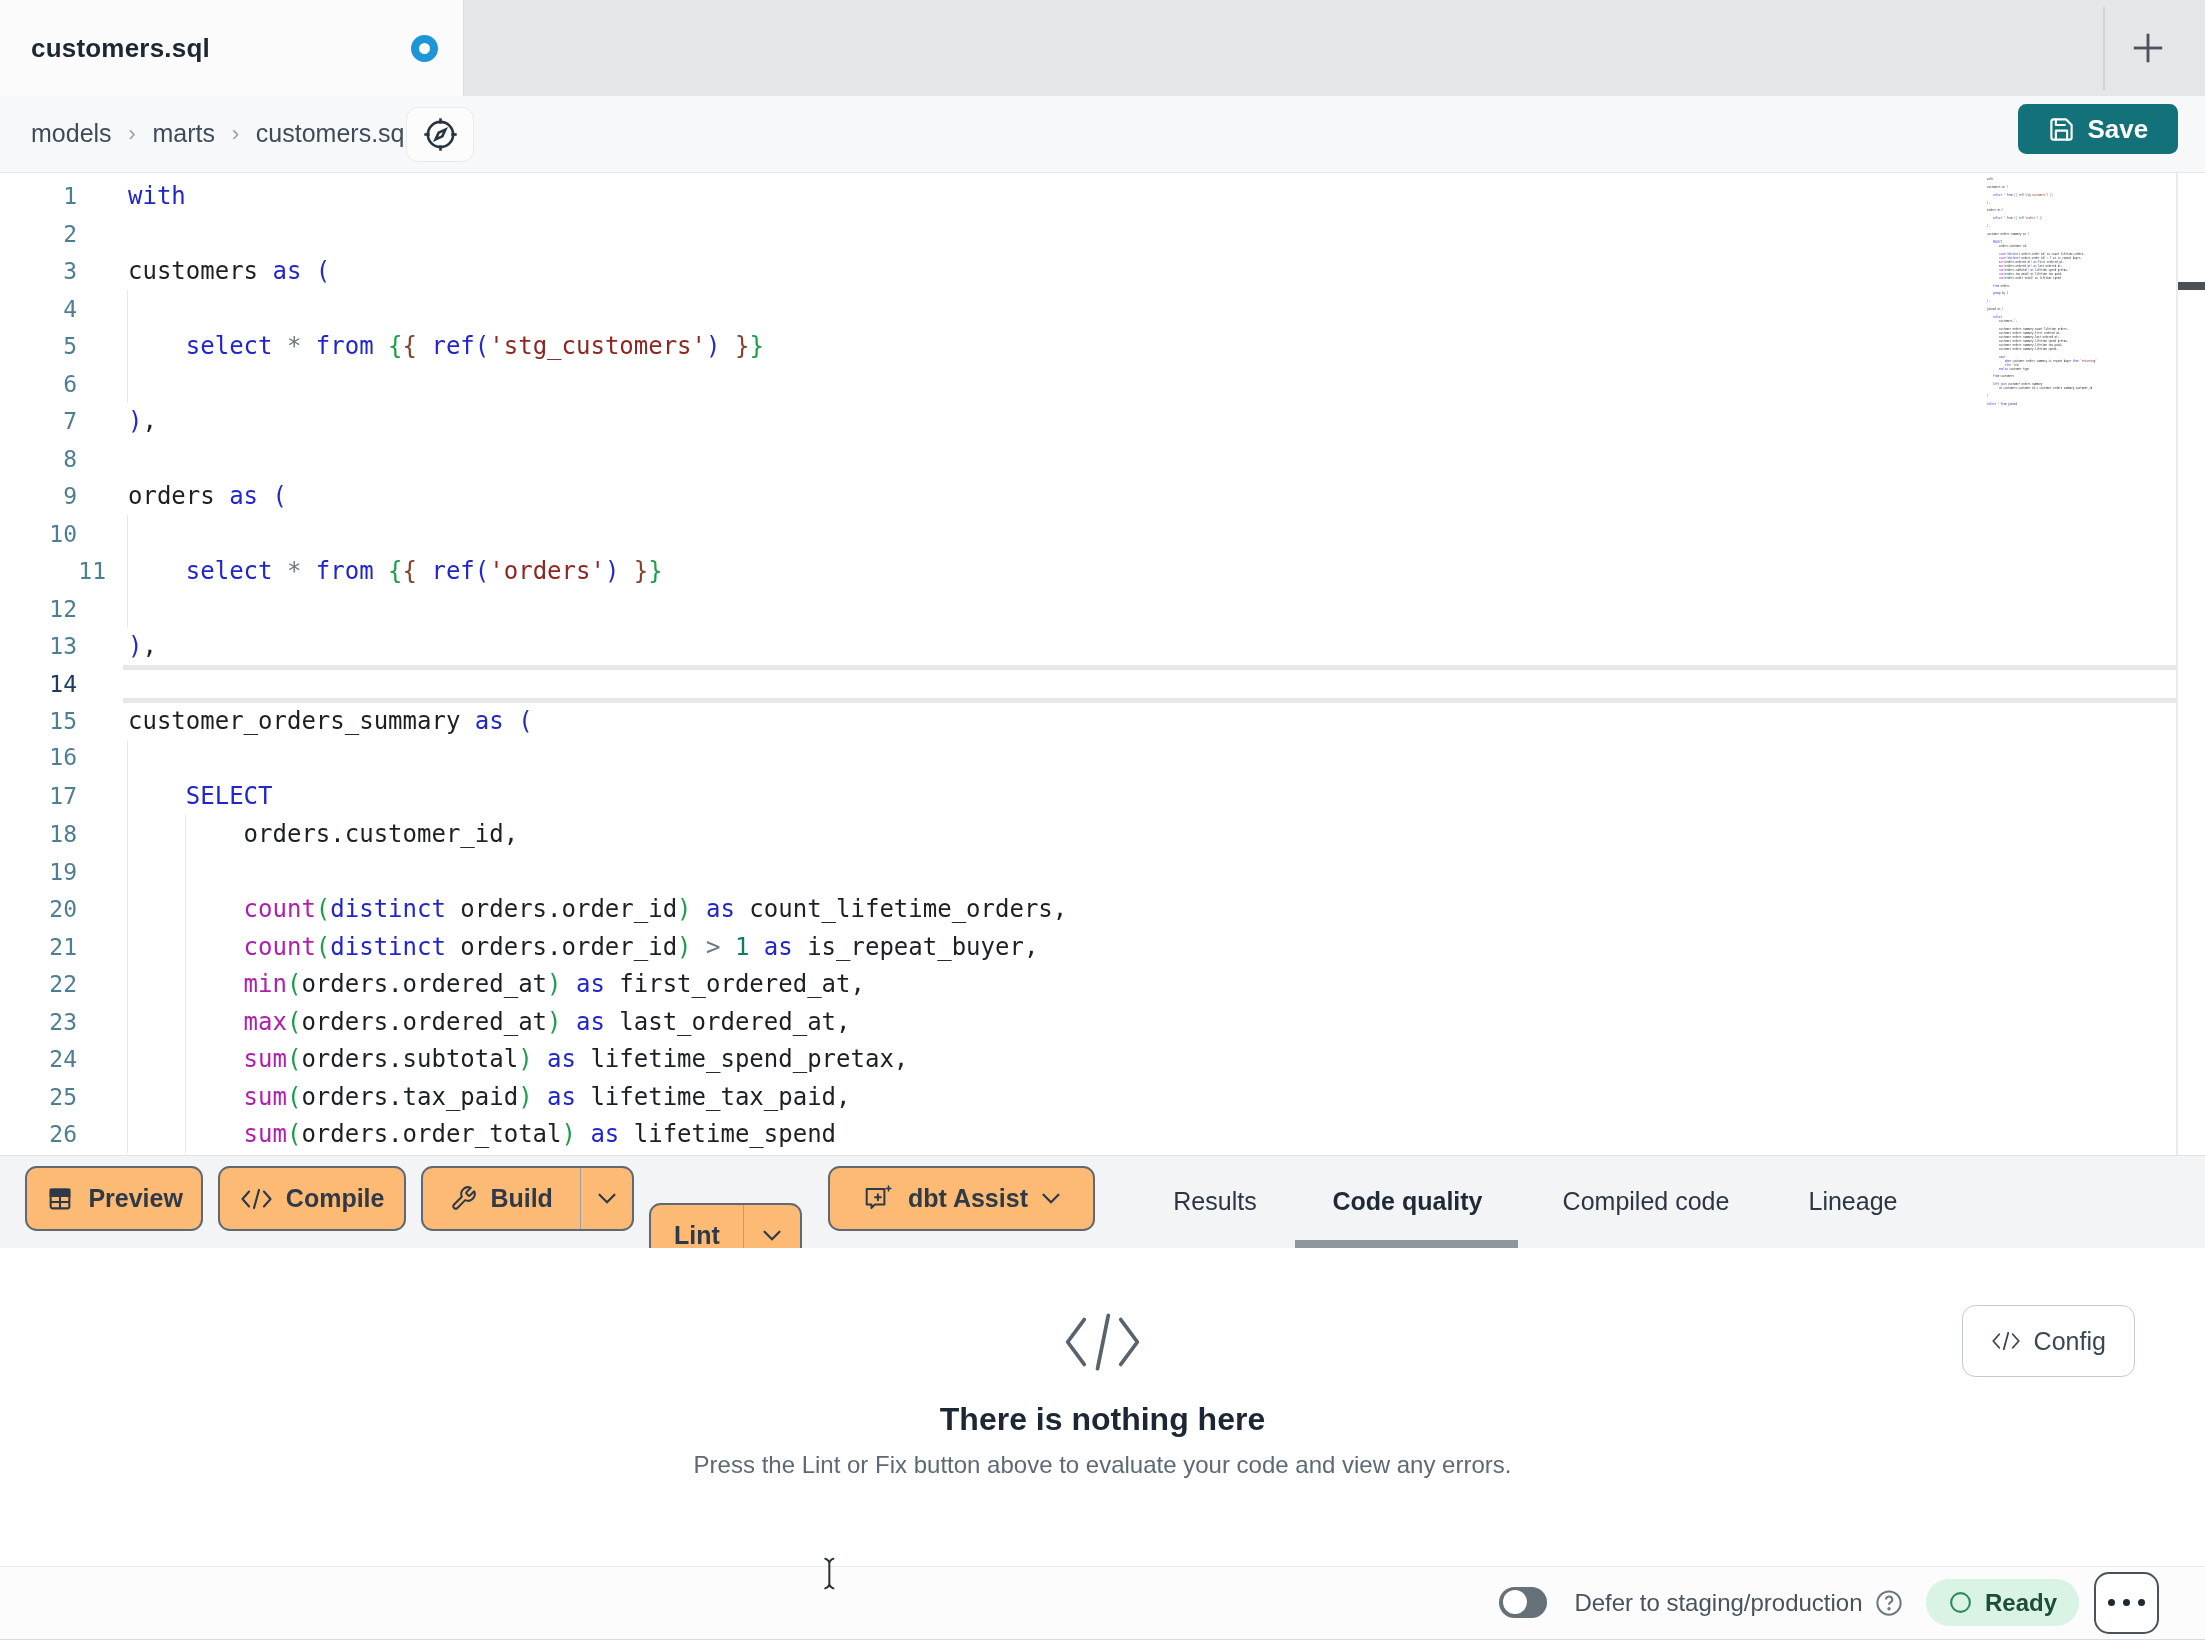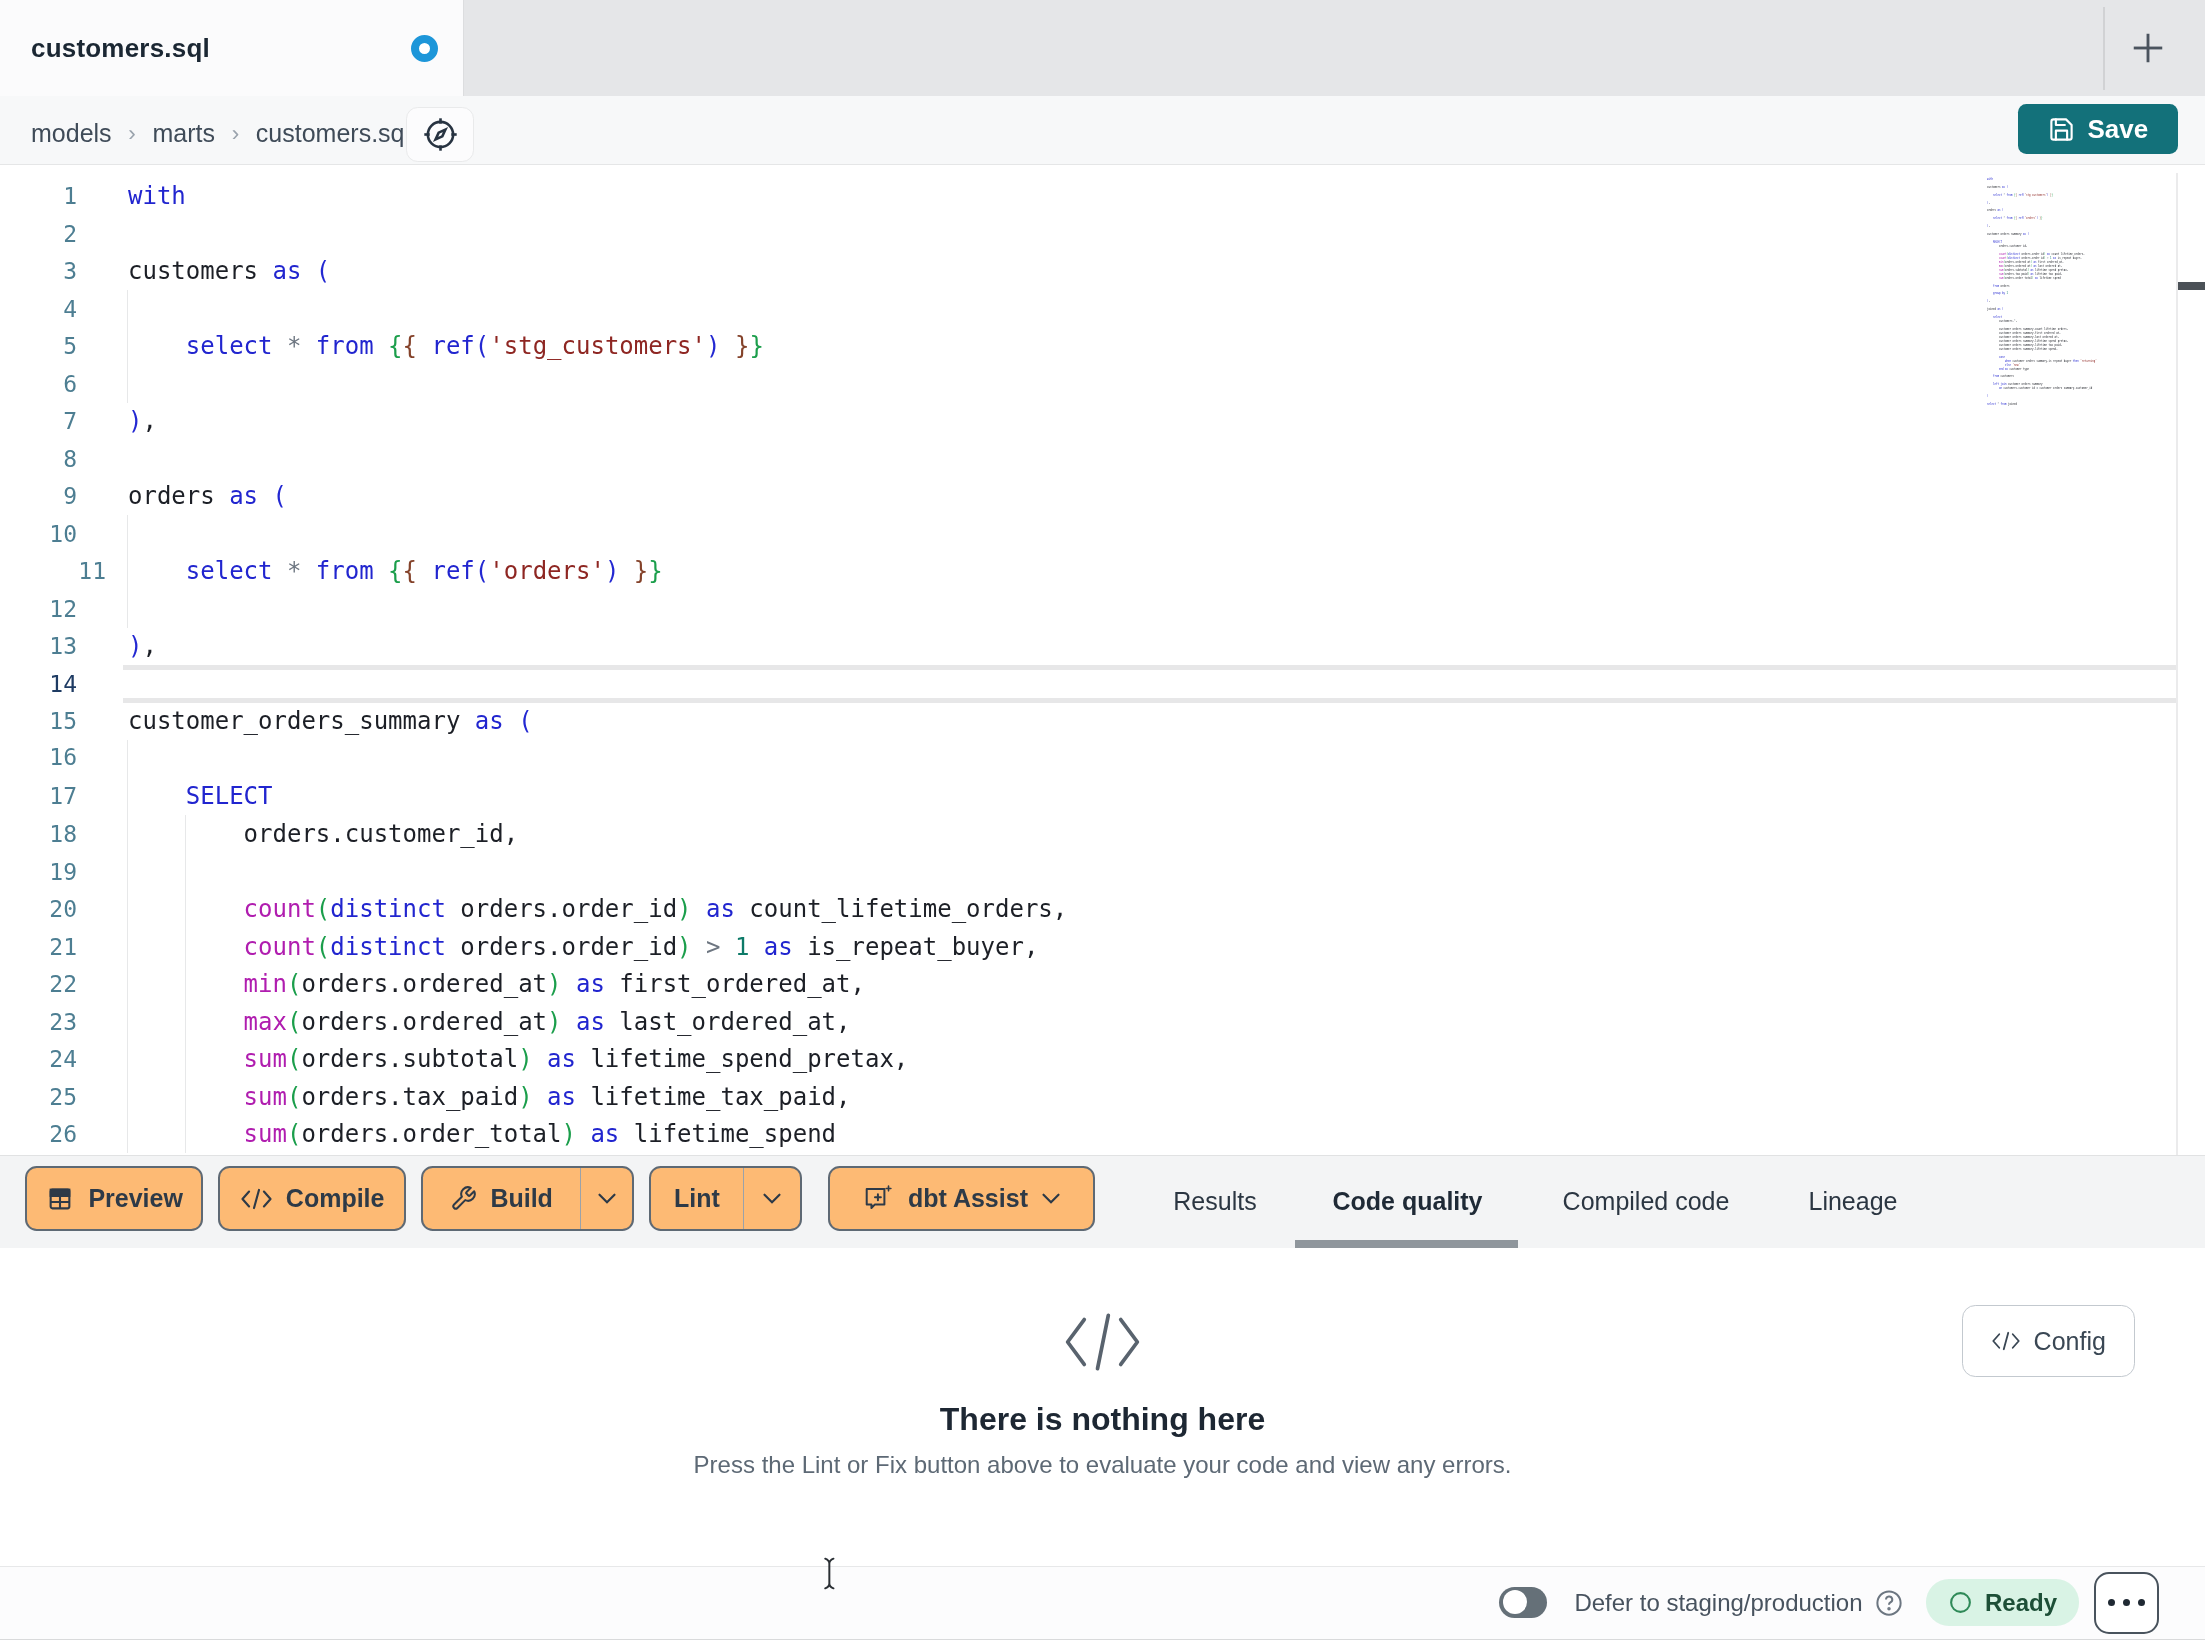--- a/index.html
+++ b/index.html
@@ -12,21 +12,21 @@
             border-right:1.7px solid #dcdddf;box-sizing:border-box;display:flex;align-items:center;
             padding:0 25px 0 31px;}
   .tab-title{font-size:26px;font-weight:700;color:#1b2733;letter-spacing:0.2px;}
   .unsaved-dot{width:27px;height:27px;border-radius:50%;border:8.3px solid var(--c-dot);
                background:#fff;box-sizing:border-box;margin-left:auto;}
   .tabbar-divider{position:absolute;left:2103px;top:6.7px;width:1.7px;height:83px;background:#d1d2d4;}
   .newtab{position:absolute;left:2120px;top:22px;width:55px;height:52px;border:none;background:transparent;
           color:#4b545e;display:flex;align-items:center;justify-content:center;cursor:pointer;}
 
   
-  .crumbrow{position:absolute;left:0;top:96px;width:2205px;height:69px;background:#f7f8f9;
+  .crumbrow{position:absolute;left:0;top:96px;width:2205px;height:77px;background:#f7f8f9;
             border-bottom:1.7px solid #e5e6e7;box-sizing:border-box;}
   .crumbs{position:absolute;left:31px;top:0;height:75px;display:flex;align-items:center;gap:16.7px;
           font-size:25px;color:#3f4b58;}
   .crumb{cursor:pointer;}
   .crumb-sep{color:#9aa3ad;font-size:22.5px;}
   .compass-btn{position:absolute;left:406px;top:11px;width:68px;height:55px;background:#fcfcfd;
                border:1.7px solid #e9eaeb;border-radius:11.7px;display:flex;align-items:center;
                justify-content:center;color:#273341;cursor:pointer;}
   .save-btn{position:absolute;left:2018px;top:8.3px;width:160px;height:50px;background:var(--c-accent);
             border:none;border-radius:8.3px;color:#fff;font-size:26px;font-weight:600;
@@ -294,21 +294,21 @@
         </svg>
         <span>Build</span>
       </span>
       <span class="seg chev-seg" style="flex:1;">
         <svg width="20" height="11.7" viewBox="0 0 24 14" fill="none" stroke="currentColor" stroke-width="2.6" stroke-linecap="round">
             <polyline points="3 2 12 11 21 2"></polyline>
           </svg>
       </span>
     </div>
 
-    <div class="tbtn" style="left:649px;width:153px;">
+    <div class="tbtn" style="left:649px;width:153px;margin-top:37px;">
       <span class="seg" style="width:92px;">
         <span>Lint</span>
       </span>
       <span class="seg chev-seg" style="flex:1;">
         <svg width="20" height="11.7" viewBox="0 0 24 14" fill="none" stroke="currentColor" stroke-width="2.6" stroke-linecap="round">
             <polyline points="3 2 12 11 21 2"></polyline>
           </svg>
       </span>
     </div>
 

